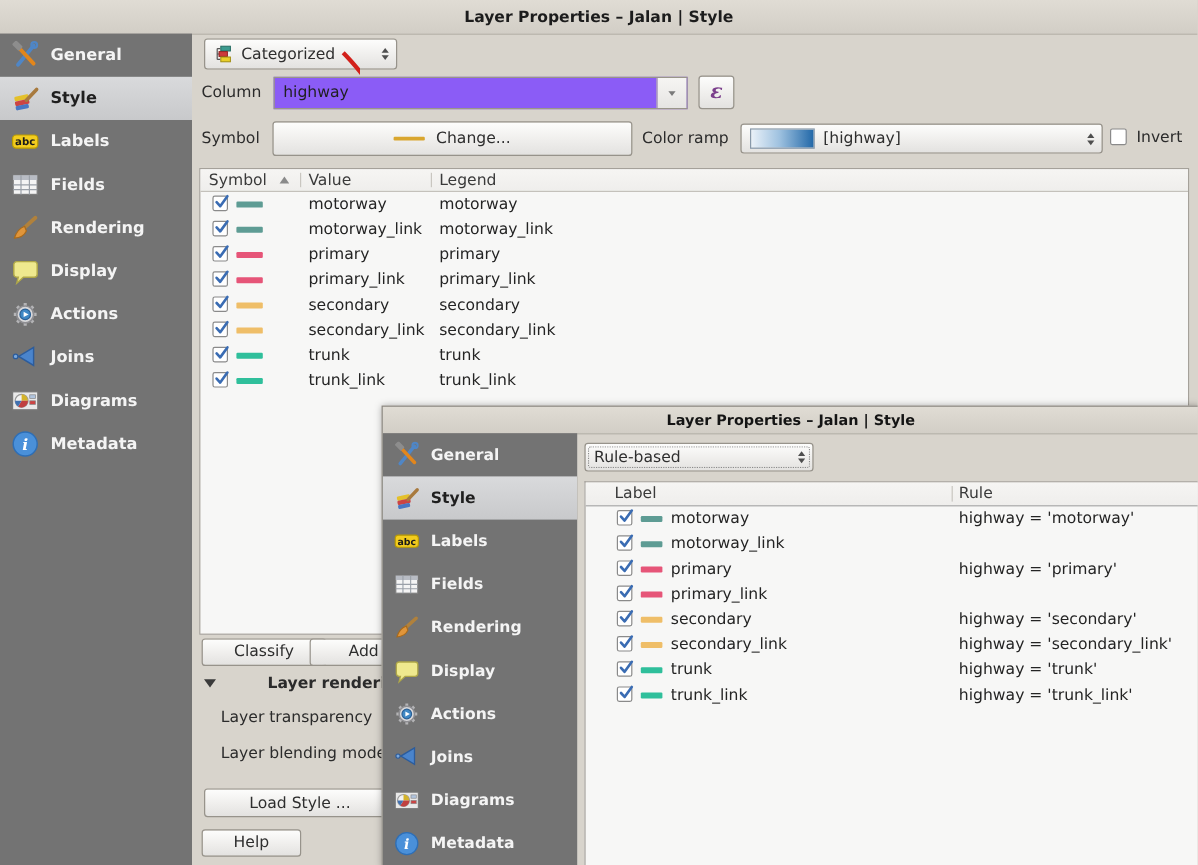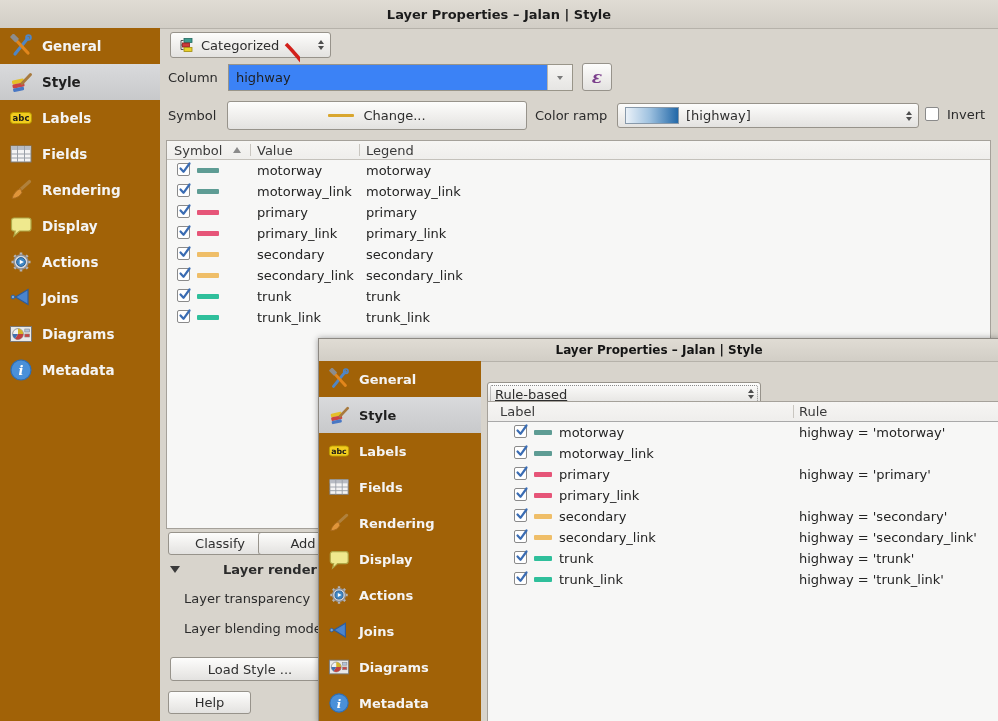--- a/index.html
+++ b/index.html
@@ -8,21 +8,21 @@
     font-family:"DejaVu Sans","Liberation Sans",sans-serif;
     background:#d8d4cc;color:#2b2b2b;font-size:13px;
   }
   .titlebar{
     position:absolute;left:0;top:0;right:0;height:28px;
     background:linear-gradient(#e0dcd4,#d2cec6);
     border-bottom:1px solid #b6b2aa;
     display:flex;align-items:center;justify-content:center;
     font-size:13px;font-weight:bold;color:#1c1c1c;
   }
-  .sidebar{position:absolute;background:#a16207;overflow:hidden;}
+  .sidebar{position:absolute;background:#737373;overflow:hidden;}
   .nav-item{height:36px;display:flex;align-items:center;gap:9px;padding-left:9px;
     color:#f4f4f4;font-size:13.5px;font-weight:bold;}
   .nav-item.selected{background:linear-gradient(#d9dadc,#c8c9cb);color:#1f1f1f;}
   .nav-icon{width:24px;height:24px;flex:0 0 24px;display:inline-flex;align-items:center;justify-content:center;}
   .nav-icon svg{width:24px;height:24px;}
   .ov .nav-item{height:36px;font-size:13px;}
   .ov .nav-icon, .ov .nav-icon svg{width:22px;height:22px;flex-basis:22px;}
 
   .btn{
     position:absolute;box-sizing:border-box;
@@ -31,21 +31,21 @@
     display:flex;align-items:center;justify-content:center;
     font-size:13px;color:#2e2e2e;
   }
   .dropdown{justify-content:flex-start;padding:0 4px 0 7px;}
   .spinner{margin-left:auto;display:flex;flex-direction:column;gap:2px;align-items:center;padding-right:2px;}
   .tri-up{width:0;height:0;border-left:3.5px solid transparent;border-right:3.5px solid transparent;border-bottom:4.5px solid #4e4e4e;}
   .tri-down{width:0;height:0;border-left:3.5px solid transparent;border-right:3.5px solid transparent;border-top:4.5px solid #4e4e4e;}
   .focus-dotted:after{content:"";position:absolute;inset:2px;border:1px dotted #8a8a8a;border-radius:2px;pointer-events:none;}
 
   .label{position:absolute;display:flex;align-items:center;font-size:13px;color:#2b2b2b;}
-  .combo{position:absolute;box-sizing:border-box;background:#3b82f6;border:1px solid #999589;
+  .combo{position:absolute;box-sizing:border-box;background:#8b5cf6;border:1px solid #999589;
     display:flex;align-items:center;font-size:13px;color:#1f1f1f;}
   .combo .val{padding-left:7px;}
   .combo .arrow-seg{margin-left:auto;width:24px;align-self:stretch;border-left:1px solid #b9b5ad;
     background:linear-gradient(#f6f5f3,#e6e5e3);display:flex;align-items:center;justify-content:center;}
   .combo .arrow-seg .tri-down{border-top-color:#7a7a7a;}
 
   .table{position:absolute;box-sizing:border-box;background:#f7f7f6;border:1px solid #a5a19a;overflow:hidden;}
   .thead{position:relative;background:linear-gradient(#f6f5f3,#efeeec);border-bottom:1px solid #c4c1bb;
     font-size:13px;color:#3a3a3a;}
   .thead .hcell{position:absolute;top:0;bottom:0;display:flex;align-items:center;}
@@ -450,31 +450,31 @@
         <span class="nav-icon">
           <svg viewBox="0 0 24 24">
             <circle cx="12" cy="12" r="10" fill="#4a90d9" stroke="#2e6eb5" stroke-width="1.2"></circle>
             <text x="12" y="17" text-anchor="middle" font-size="13" font-style="italic" font-weight="bold" fill="#fff" font-family="DejaVu Serif">i</text>
           </svg>
         </span>
         <span>Metadata</span>
       </div>
     </div>
 
-  <div class="btn dropdown focus-dotted" style="left:168px;top:43px;width:274px;height:24px;text-decoration:underline;">
+  <div class="btn dropdown focus-dotted" style="left:168px;top:30px;width:191px;height:24px;">
     <span>Rule-based</span>
     <span class="spinner">
         <span class="tri-up"></span>
         <span class="tri-down"></span>
       </span>
   </div>
 
   <div class="table" id="overlay-table" style="left:168px;top:62px;width:512px;height:321px;border-right:none;border-bottom:none;">
     <div class="thead" style="height:19px;border-bottom:1px solid #a9a9a9;">
-      <span class="hcell" style="left:12px;text-align:center;">Label</span>
+      <span class="hcell" style="left:24px;text-align:center;">Label</span>
       <span class="vsep" style="left:305px;"></span>
       <span class="hcell" style="left:311px;">Rule</span>
     </div>
     <div id="overlay-table-body">
         <div class="trow" style="height: 21px;">
           <span class="cb" style="left: 26px; top: 3px;">
             <svg viewBox="0 0 13 13">
               <path d="M2.5 6.5 L5.5 9.8 L11.5 1.5" fill="none" stroke="#3A6CB3" stroke-width="2.2" stroke-linecap="round" stroke-linejoin="round"></path>
             </svg>
           </span>

